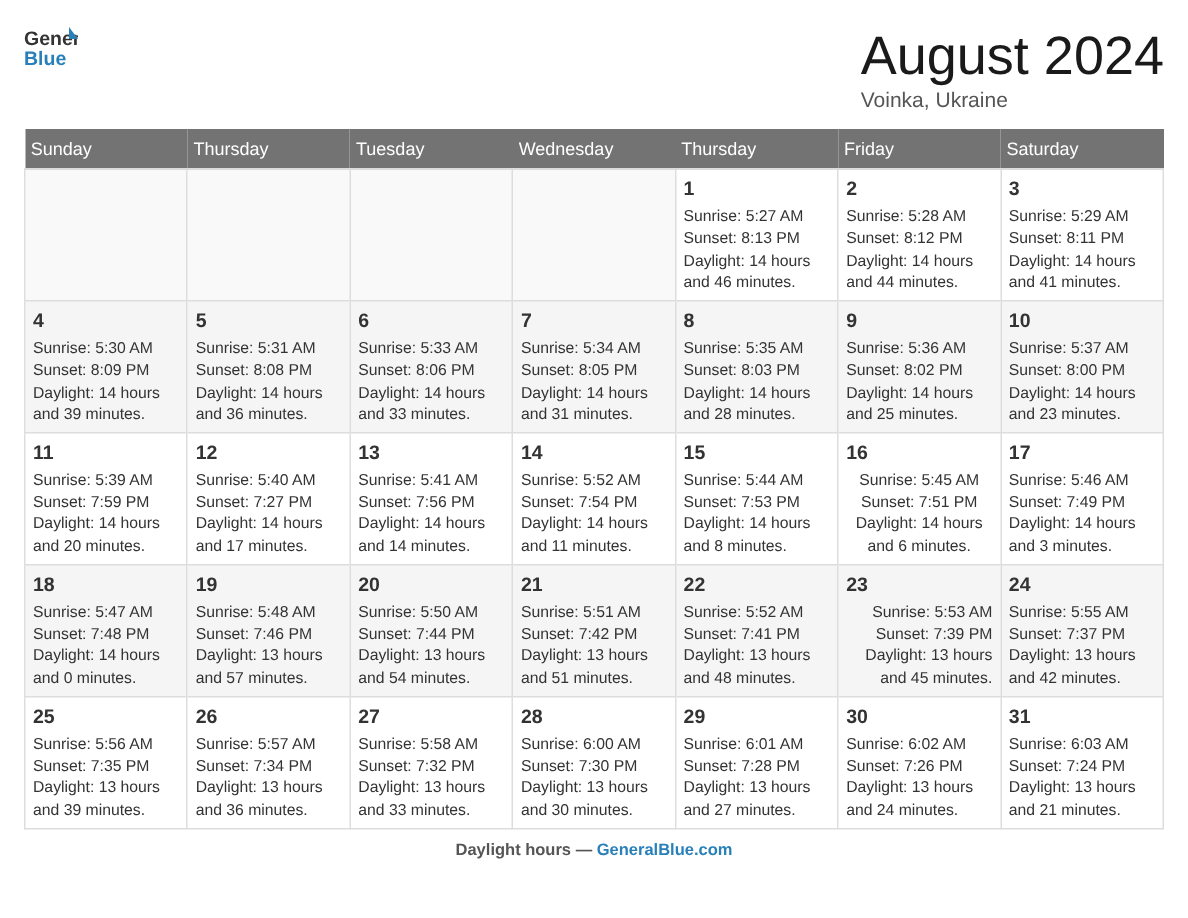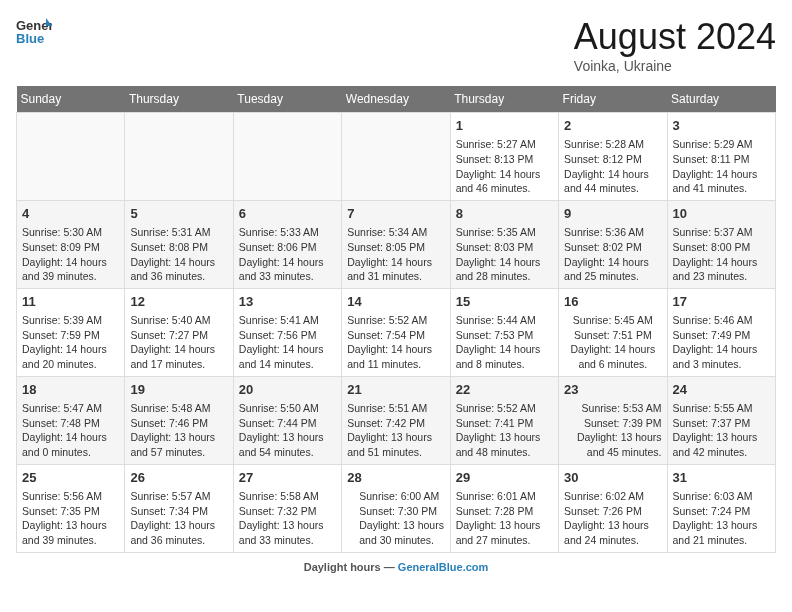--- a/index.html
+++ b/index.html
@@ -292,21 +292,21 @@
 Daylight: 13 hours and 36 minutes.</div>
         </td>
         <td class="has-data">
           <span class="day-number">27</span>
           <div class="day-info" style="white-space: pre-line;">Sunrise: 5:58 AM
 Sunset: 7:32 PM
 Daylight: 13 hours and 33 minutes.</div>
         </td>
         <td class="has-data">
           <span class="day-number">28</span>
-          <div class="day-info" style="white-space: pre-line; margin-left: 12px;">Sunrise: 6:00 AM
+          <div class="day-info" style="white-space: pre-line;">Sunrise: 6:00 AM
 Sunset: 7:30 PM
 Daylight: 13 hours and 30 minutes.</div>
         </td>
         <td class="has-data">
           <span class="day-number">29</span>
           <div class="day-info" style="white-space: pre-line;">Sunrise: 6:01 AM
 Sunset: 7:28 PM
 Daylight: 13 hours and 27 minutes.</div>
         </td>
         <td class="has-data">

